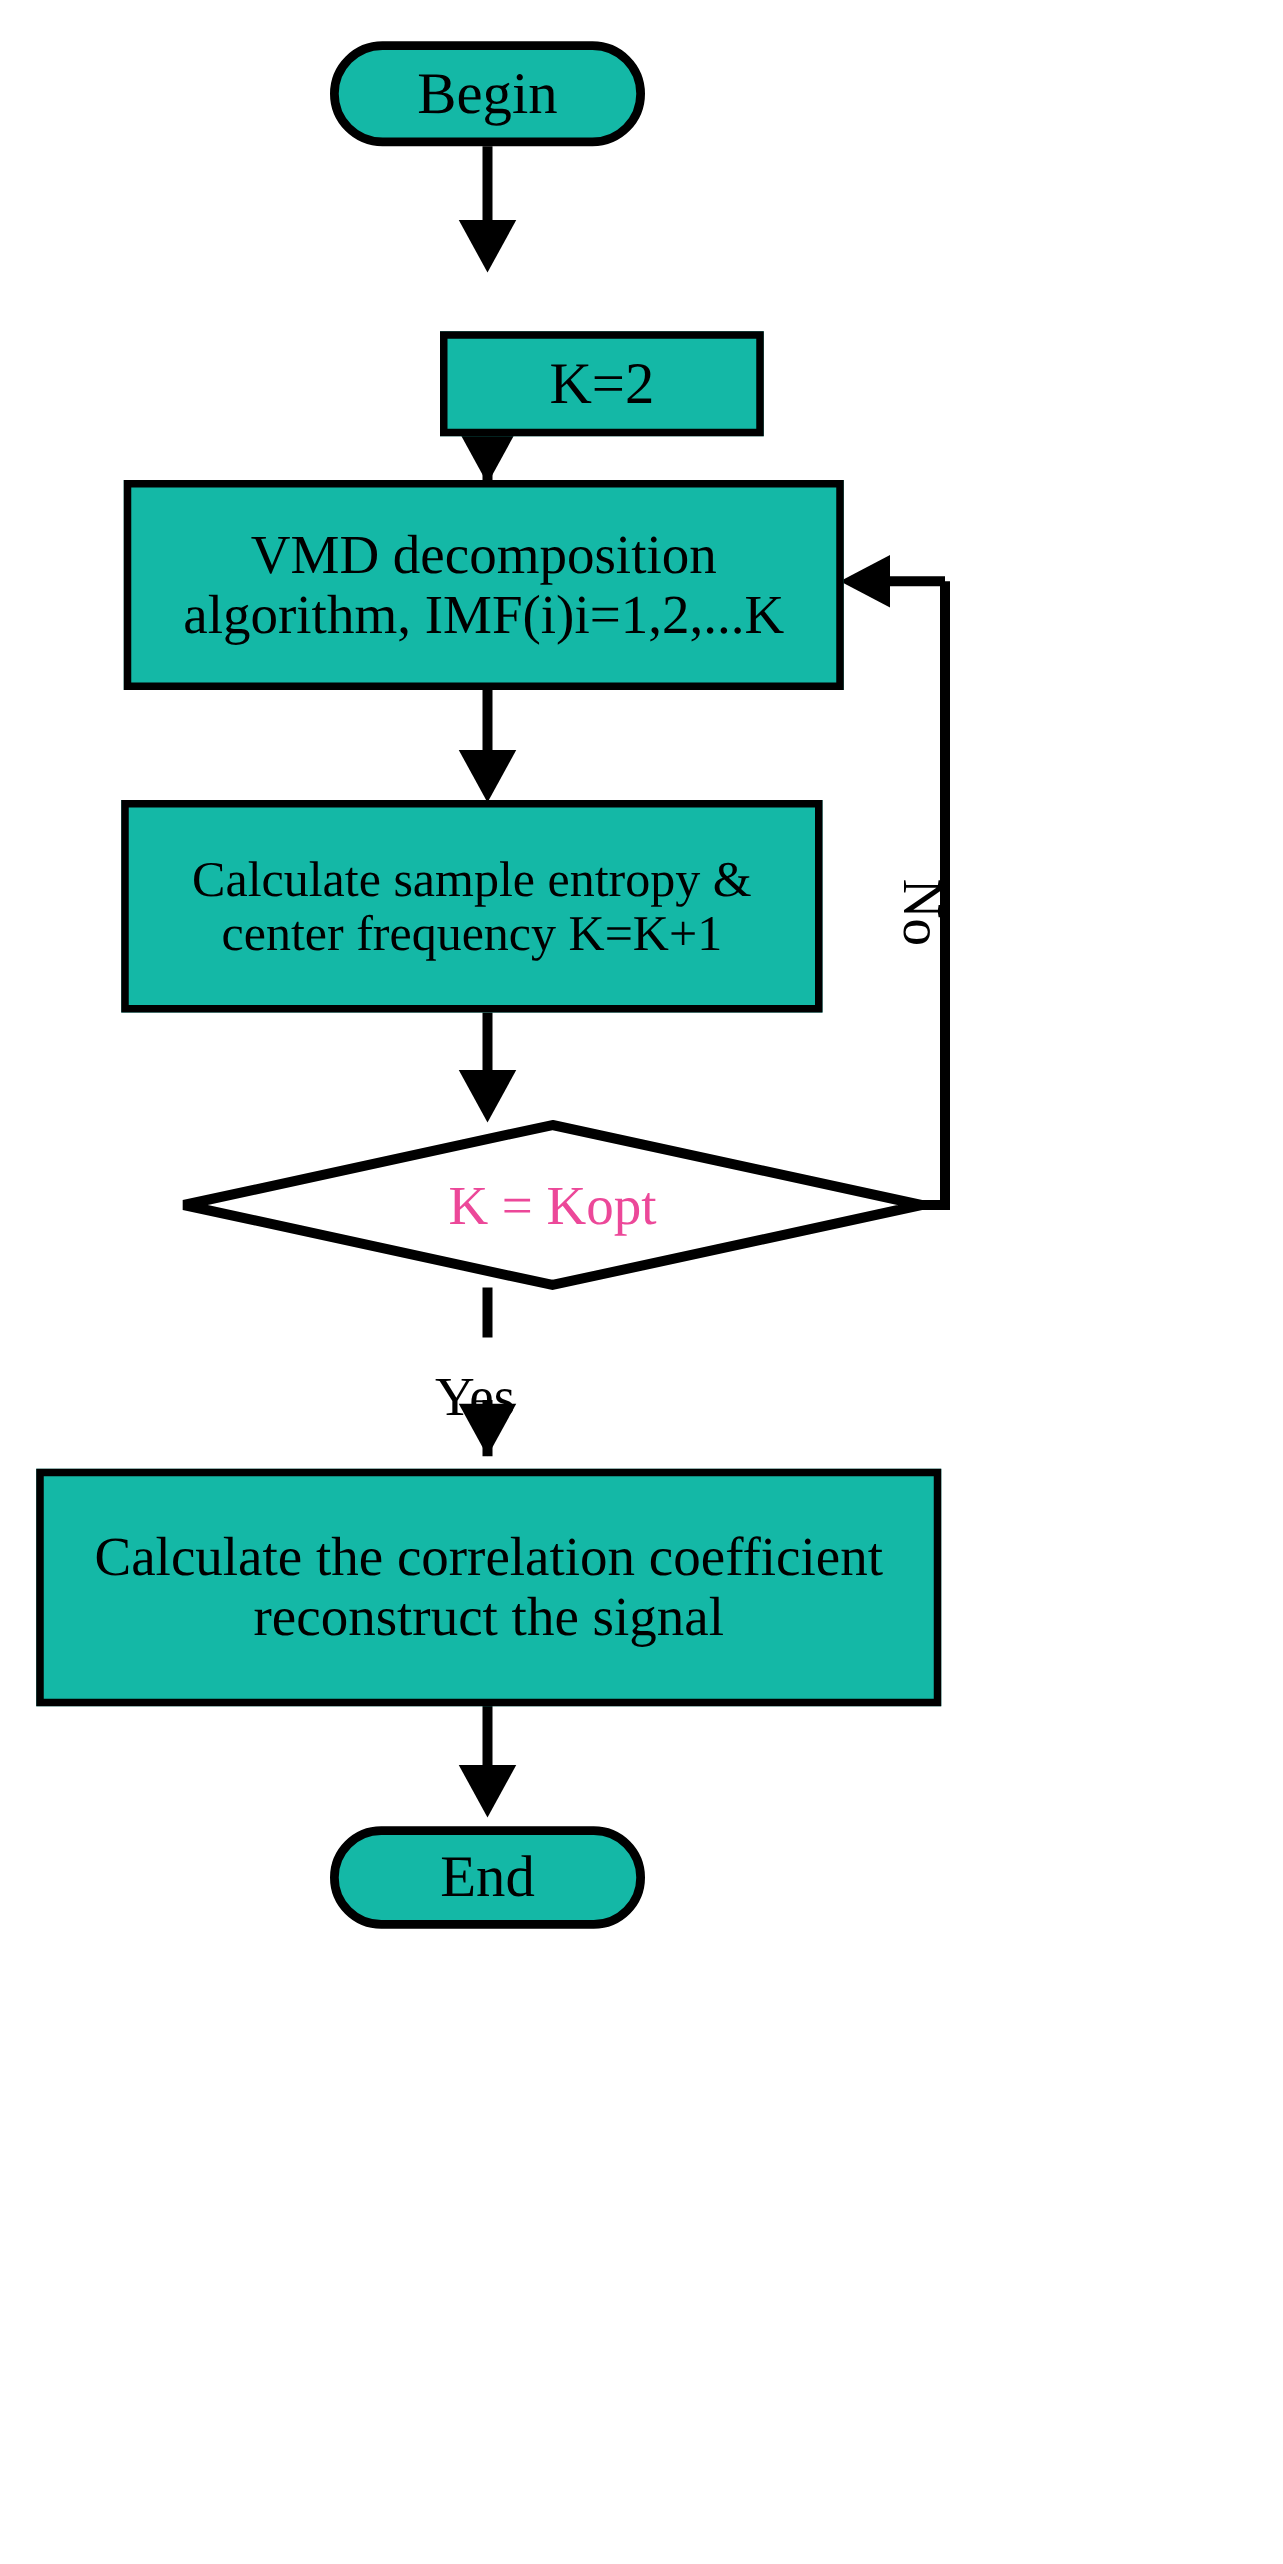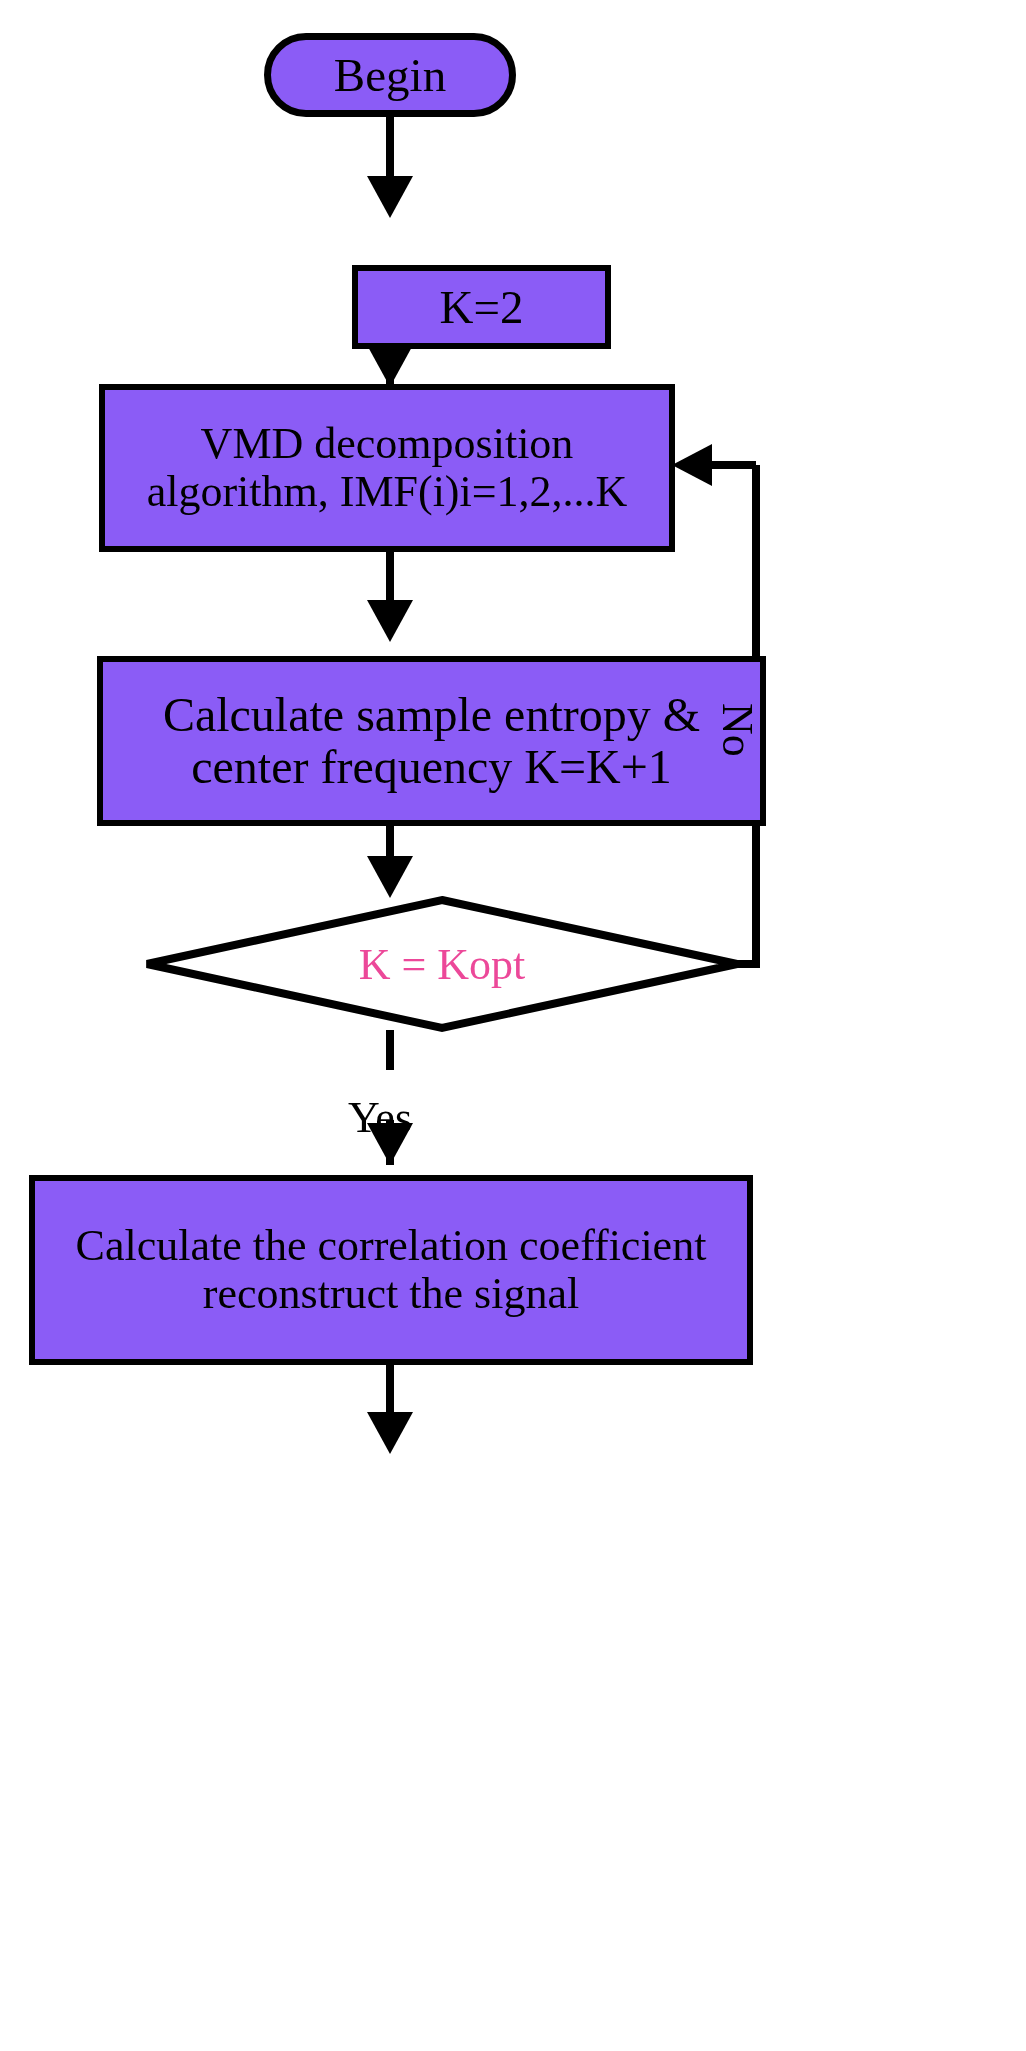--- a/index.html
+++ b/index.html
@@ -17,21 +17,21 @@
     width: 1026px;
     height: 2051px;
     background: #ffffff;
     overflow: hidden;
   }
   
   .node {
     position: absolute;
     box-sizing: border-box;
     border: 6px solid #000000;
-    background: #8b5cf6;
+    background: #14b8a6;
     display: flex;
     align-items: center;
     justify-content: center;
     text-align: center;
     line-height: 1.08;
     color: #000000;
     z-index: 3;
   }
   .node.terminator {
     border-radius: 999px;
@@ -55,23 +55,22 @@
     width: 259px; height: 84px;
     font-size: 47px;
   }
   #node-vmd {
     left: 99px;   top: 384px;
     width: 576px; height: 168px;
     font-size: 44px;
   }
   #node-entropy {
     left: 97px;   top: 640px;
-    width: 669px; height: 170px;
-    font-size: 48px;
-    margin-top: 16px;
+    width: 561px; height: 170px;
+    font-size: 40px;
   }
   #node-reconstruct {
     left: 29px;   top: 1157px;
     width: 724px; height: 190px;
     font-size: 44px;
     margin-top: 18px;
   }
   #node-end {
     left: 264px;  top: 1461px;
     width: 252px; height: 82px;
@@ -203,14 +202,17 @@
       <polygon points="299,4 594,68 299,132 4,68" fill="#ffffff" stroke="#000000" stroke-width="8" stroke-linejoin="miter" vector-effect="non-scaling-stroke"></polygon>
     </svg>
     <div class="diamond-label">K = Kopt</div>
   </div>
 
   <div class="node" id="node-reconstruct">
     <span class="label">Calculate the correlation coefficient
 reconstruct the signal</span>
   </div>
 
+  <div class="node terminator" id="node-end">
+    <span class="label">End</span>
+  </div>
 
 </div>
 
 </body></html>

